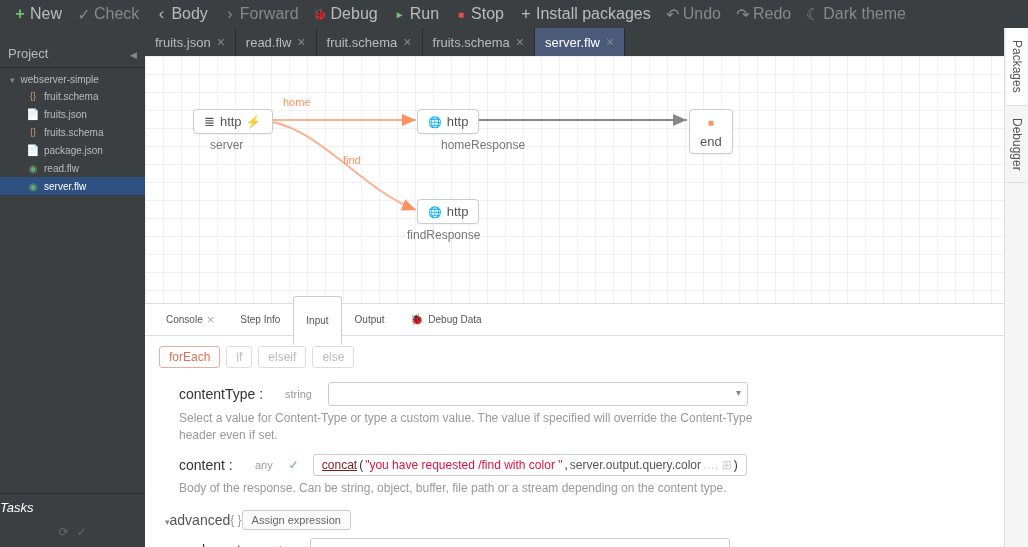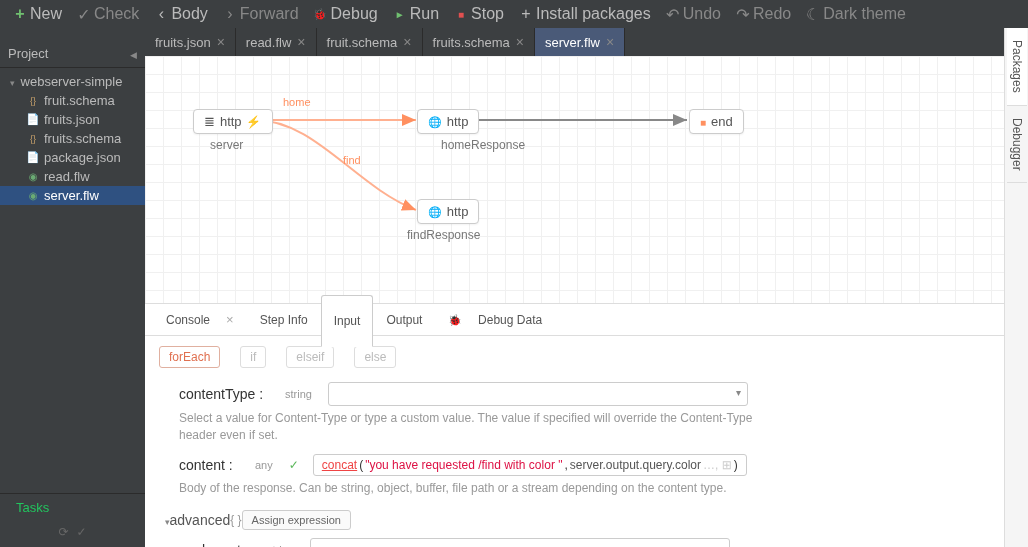--- a/index.html
+++ b/index.html
@@ -16,65 +16,65 @@
 .stop-icon::before { content: "■"; color: #e05050; font-size: 10px; }
 .install-icon::before { content: "+"; color: #bbb; }
 .undo-icon::before { content: "↶"; color: #888; }
 .redo-icon::before { content: "↷"; color: #888; }
 .theme-icon::before { content: "☾"; color: #888; }
 .main { display: flex; height: calc(100% - 28px); }
 .sidebar { width: 145px; background: #3c3f41; display: flex; flex-direction: column; }
 .project-header { height: 28px; display: flex; align-items: center; justify-content: space-between; padding: 0 8px; color: #bbb; font-size: 13px; border-bottom: 1px solid #2b2b2b; margin-top: 12px; }
 .collapse-icon::before { content: "◀"; font-size: 9px; color: #888; }
 .tree { flex: 1; overflow: auto; padding-top: 4px; }
-.tree-item { display: flex; align-items: center; padding: 2px 8px; color: #bbb; cursor: pointer; font-size: 13px; gap: 4px; }
+.tree-item { display: flex; align-items: center; padding: 2px 8px; color: #bbb; cursor: pointer; font-size: 10px; gap: 4px; }
 .tree-item.root { padding-left: 10px; }
 .tree-item.child { padding-left: 26px; }
 .tree-item.selected { background: #2f5181; color: #fff; }
 .chevron::before { content: "▾"; font-size: 9px; color: #888; margin-right: 2px; }
 .file-icon { width: 14px; height: 14px; display: inline-flex; align-items: center; justify-content: center; font-size: 10px; }
 .json-ico { color: #c9a26b; }
 .json-ico::before { content: "{}"; font-size: 9px; }
 .doc-ico { color: #888; }
 .doc-ico::before { content: "📄"; font-size: 11px; }
 .flw-ico { color: #6aab73; }
 .flw-ico::before { content: "◉"; font-size: 10px; }
-.tasks-header { height: 28px; display: flex; align-items: center; padding: 0 16px; color: #22c55e; border-top: 1px solid #2b2b2b; }
+.tasks-header { height: 28px; display: flex; align-items: center; padding: 0 0; color: #ffffff; border-top: 1px solid #2b2b2b; font-style: italic; }
 .tasks-icons { display: flex; gap: 8px; padding: 4px 0 8px; justify-content: center; }
 .task-icon { color: #666; font-size: 12px; }
 .content { flex: 1; display: flex; flex-direction: column; position: relative; }
 .tabs { height: 28px; background: #3c3f41; display: flex; align-items: stretch; }
 .tab { display: flex; align-items: center; padding: 0 10px; color: #bbb; cursor: pointer; gap: 6px; font-size: 13px; border-right: 1px solid #2b2b2b; }
 .tab.active { background: #4a5a78; color: #fff; }
 .tab-close::before { content: "×"; color: #888; font-size: 14px; }
 .canvas { flex: 0 0 248px; background: #fff; position: relative; background-image: linear-gradient(#f0f0f0 1px, transparent 1px), linear-gradient(90deg, #f0f0f0 1px, transparent 1px); background-size: 18px 18px; border-bottom: 1px solid #ddd; }
 .node { position: absolute; background: #fff; border: 1px solid #ccc; border-radius: 4px; padding: 4px 10px; display: flex; align-items: center; gap: 5px; font-size: 13px; color: #555; box-shadow: 0 1px 2px rgba(0,0,0,0.05); }
 .node-label { position: absolute; color: #777; font-size: 12px; }
 .edge-label { position: absolute; color: #ff9060; font-size: 11px; }
 .bolt::before { content: "⚡"; color: #8bc34a; font-size: 12px; }
 .globe::before { content: "🌐"; font-size: 11px; }
 .stop-node::before { content: "■"; color: #ff9060; font-size: 10px; }
 .svg-edges { position: absolute; top: 0; left: 0; width: 100%; height: 100%; pointer-events: none; }
 .bottom-tabs { height: 32px; display: flex; align-items: center; padding: 0 8px; gap: 0; border-bottom: 1px solid #ddd; background: #fff; }
-.btab { padding: 18px 12px; color: #555; cursor: pointer; font-size: 12px; display: flex; align-items: center; gap: 16px; border: 1px solid transparent; }
+.btab { padding: 18px 12px; color: #555; cursor: pointer; font-size: 10px; display: flex; align-items: center; gap: 4px; border: 1px solid transparent; }
 .btab.active { border: 1px solid #ccc; border-bottom: 1px solid #fff; border-radius: 3px 3px 0 0; background: #fff; position: relative; top: 1px; }
 .btab-close::before { content: "×"; color: #aaa; font-size: 13px; }
 .debug-bug::before { content: "🐞"; font-size: 11px; }
 .panel-body { flex: 1; overflow: auto; padding: 10px 14px; background: #fff; }
-.chips { display: flex; gap: 20px; margin-bottom: 14px; }
+.chips { display: flex; gap: 6px; margin-bottom: 14px; }
 .chip { border: 1px solid #ddd; border-radius: 3px; padding: 3px 9px; font-size: 12px; color: #bbb; cursor: pointer; background: #fff; }
 .chip.active { color: #e07050; border-color: #e0b0a0; }
 .form-row { display: flex; align-items: center; gap: 10px; margin: 8px 0 4px 20px; }
 .form-label { color: #333; font-size: 14px; min-width: 90px; }
 .type-badge { font-size: 11px; color: #999; padding: 1px 6px; }
 .dropdown { border: 1px solid #ccc; border-radius: 3px; height: 24px; flex: 0 0 420px; background: #fff; position: relative; }
 .dropdown::after { content: "▾"; position: absolute; right: 6px; top: 4px; color: #888; font-size: 10px; }
 .help { color: #999; font-size: 12px; margin: 4px 0 10px 20px; max-width: 580px; line-height: 1.4; }
 .expr-box { border: 1px solid #ccc; border-radius: 3px; padding: 3px 8px; display: flex; align-items: center; gap: 2px; font-family: Menlo, Consolas, monospace; font-size: 12px; }
-.fn { color: #ef4444; text-decoration: underline; }
+.fn { color: #7f1d1d; text-decoration: underline; }
 .str { color: #d14; }
 .var { color: #555; }
 .checkmark::before { content: "✓"; color: #5cb85c; font-size: 12px; margin-right: 4px; }
 .adv-row { display: flex; align-items: center; margin: 14px 0 6px 6px; }
 .adv-chevron::before { content: "▾"; font-size: 9px; color: #888; }
 .adv-label { color: #555; font-size: 14px; }
 .adv-braces { color: #999; font-size: 12px; }
 .assign-btn { border: 1px solid #ccc; border-radius: 3px; padding: 3px 9px; font-size: 11px; color: #666; background: #fafafa; cursor: pointer; }
 .right-rail { position: absolute; right: 0; top: 0; width: 24px; height: 100%; background: #f5f5f5; border-left: 1px solid #ddd; display: flex; flex-direction: column; align-items: center; }
 .rail-tab { writing-mode: vertical-rl; padding: 12px 3px; font-size: 12px; color: #555; cursor: pointer; border-bottom: 1px solid #ddd; }
@@ -225,21 +225,21 @@
       <div class="node" style="left:272px; top:53px;">
           <span class="globe"></span>
           <span>http</span>
         </div>
       <div class="node-label" style="left:255px; top:82px;margin-left:41px;">homeResponse</div>
       <div class="node" style="left:272px; top:143px;">
           <span class="globe"></span>
           <span>http</span>
         </div>
       <div class="node-label" style="left:262px; top:172px;">findResponse</div>
-      <div class="node" style="left:544px; top:53px;">
+      <div class="node" style="left:544px; top:53px;flex-direction:column;">
           <span class="stop-node"></span>
           <span>end</span>
         </div>
     </div>
 
     <div class="bottom-tabs">
       <div class="btab">
           <span>Console</span>
           <span class="btab-close"></span>
         </div>

